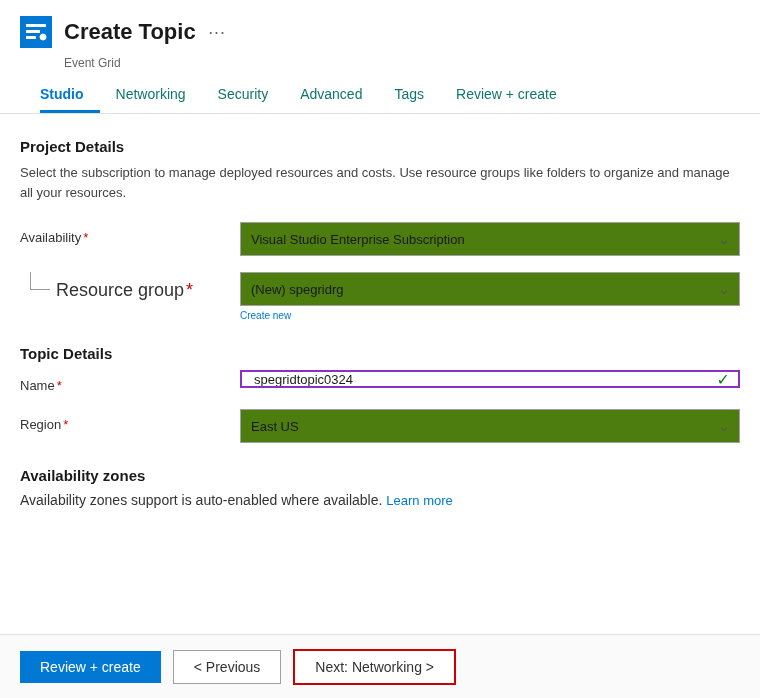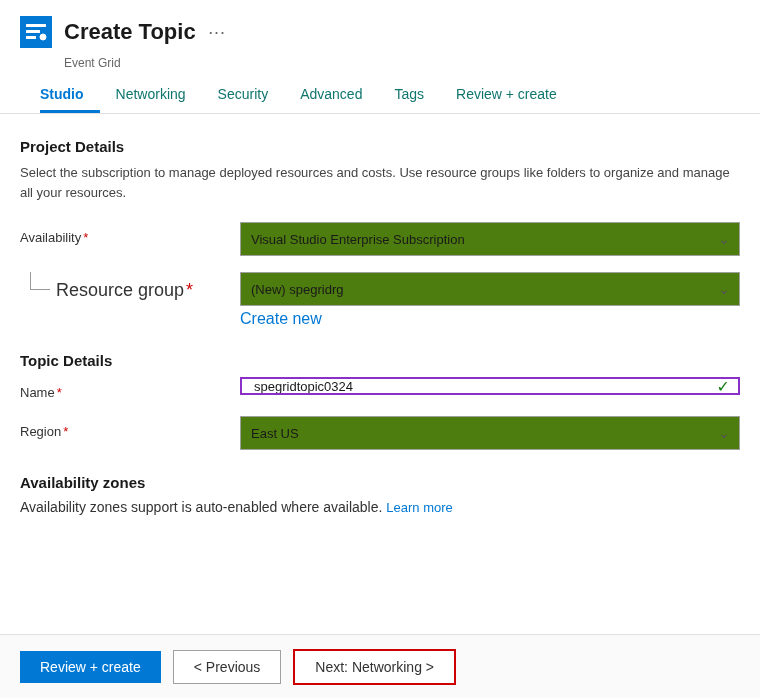--- a/index.html
+++ b/index.html
@@ -32,21 +32,21 @@
     .select-box { width: 100%; padding: 6px 32px 6px 10px; border: 1px solid #a0a0a0; background: #4d7c0f; font-size: 13px; color: #1a1a1a; appearance: none; cursor: pointer; height: 34px; }
     .select-arrow { position: absolute; right: 10px; top: 50%; transform: translateY(-50%); pointer-events: none; color: #555; }
 
     .input-wrapper { position: relative; }
     .text-input { width: 100%; padding: 6px 32px 6px 12px; border: 2px solid #8b2fc9; background: #fff; font-size: 13px; color: #1a1a1a; height: 18px; outline: none; }
     .input-check { position: absolute; right: 10px; top: 50%; transform: translateY(-50%); color: #107c10; font-size: 16px; }
     .rg-indent { display: flex; flex-direction: column; width: 220px; flex-shrink: 0; }
     .rg-line { display: flex; align-items: flex-start; }
     .rg-bracket { width: 20px; border-left: 1px solid #999; border-bottom: 1px solid #999; height: 18px; margin-left: 10px; margin-right: 6px; margin-top: 0; }
     .rg-label { font-size: 18px; color: #333; padding-top: 8px; }
-    .create-new-link { color: #0078d4; font-size: 16px; cursor: pointer; margin-left: 0; text-decoration: none; }
+    .create-new-link { color: #0078d4; font-size: 10px; cursor: pointer; margin-left: 0; text-decoration: none; }
 
     .section-sep { margin-bottom: 24px; }
 
     .learn-more { color: #0078d4; font-size: 13px; cursor: pointer; text-decoration: none; }
 
     .footer { position: absolute; bottom: 0; left: 0; right: 0; height: 64px; border-top: 1px solid #e0e0e0; background: #fafafa; display: flex; align-items: center; padding: 0 20px; gap: 12px; }
     .btn-primary { background: #0078d4; color: #fff; border: none; padding: 8px 20px; font-size: 14px; cursor: pointer; font-weight: 500; }
     .btn-secondary { background: #fff; color: #333; border: 1px solid #a0a0a0; padding: 8px 20px; font-size: 14px; cursor: pointer; }
     .btn-next { background: #fff; color: #333; border: 2px solid #c00; padding: 8px 20px; font-size: 14px; cursor: pointer; font-weight: 500; }
 

